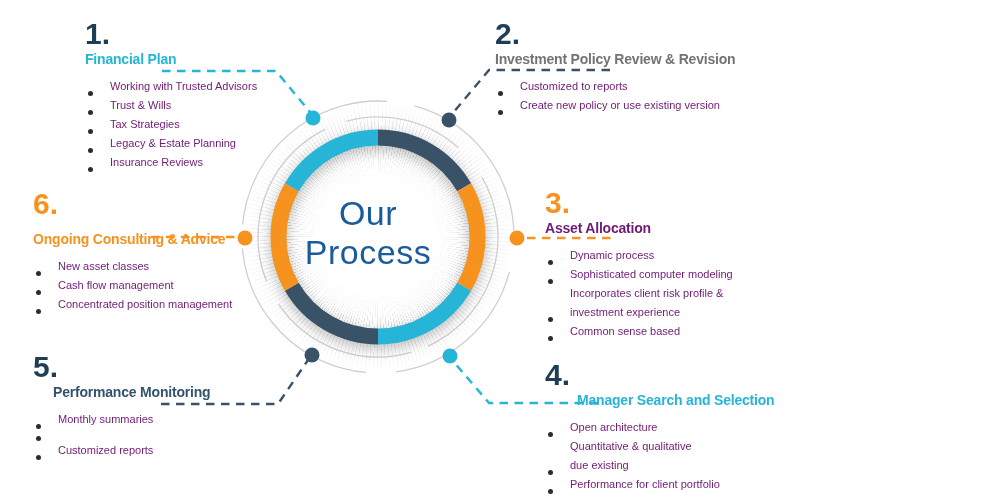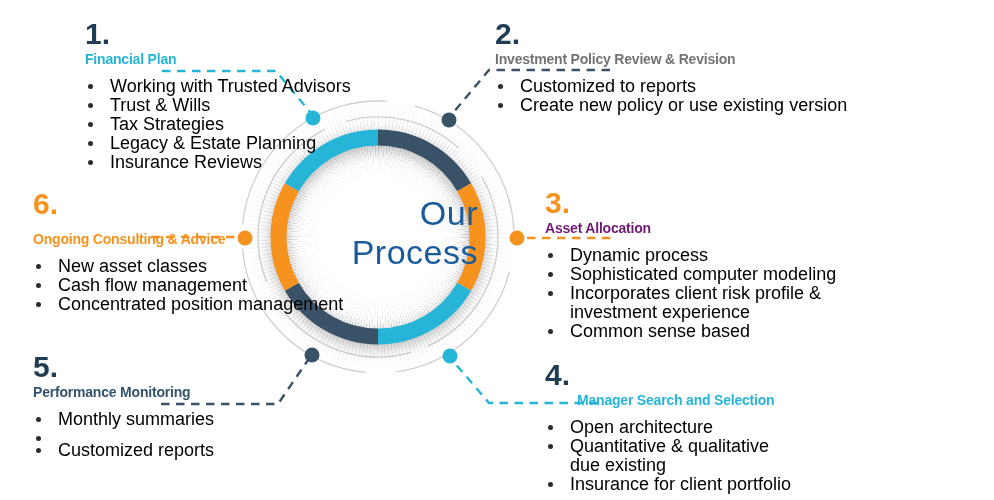--- a/index.html
+++ b/index.html
@@ -10,30 +10,30 @@
   .hatch{
     position:absolute;left:242px;top:101px;width:272px;height:272px;border-radius:50%;
     background:repeating-conic-gradient(rgba(110,110,110,0.33) 0deg 0.45deg, rgba(255,255,255,0) 0.45deg 1.8deg);
     -webkit-mask:radial-gradient(circle closest-side, rgba(0,0,0,0) 0 57px, rgba(0,0,0,0.30) 78px, rgba(0,0,0,0.85) 93px, rgba(0,0,0,0.50) 108px, rgba(0,0,0,0.25) 122px, rgba(0,0,0,0) 135px);
     mask:radial-gradient(circle closest-side, rgba(0,0,0,0) 0 57px, rgba(0,0,0,0.30) 78px, rgba(0,0,0,0.85) 93px, rgba(0,0,0,0.50) 108px, rgba(0,0,0,0.25) 122px, rgba(0,0,0,0) 135px);
   }
   svg.overlay{position:absolute;left:0;top:0;}
   .band{filter:drop-shadow(0px 4px 7px rgba(90,90,90,0.40));}
 
   .center-label{
-    position:absolute;left:278px;top:194px;width:200px;text-align:right;
+    position:absolute;left:268px;top:194px;width:200px;text-align:center;
     font-size:34px;line-height:39px;font-weight:400;letter-spacing:0.5px;color:#1a5b9b;
   }
 
   
   .section{position:absolute;}
   .num{font-size:30px;font-weight:bold;line-height:33px;}
   .sec-title{font-size:14px;font-weight:bold;line-height:15px;letter-spacing:-0.2px;margin-top:2px;}
   .blist{margin-top:10px;padding-left:3px;}
-  .brow{display:flex;align-items:flex-start;line-height:19px;font-size:18px;color:#000000;}
+  .brow{display:flex;align-items:flex-end;line-height:19px;font-size:11px;color:#701a75;}
   .bdot{flex:0 0 5px;width:5px;height:5px;border-radius:50%;background:#2e2b28;margin-top:7px;margin-right:17px;}
   .btxt div{line-height:19px;}
 
   .s1{left:85px;top:17px;}
   .s2{left:495px;top:17px;}
   .s3{left:545px;top:186px;}
   .s4{left:545px;top:358px;}
   .s5{left:33px;top:350px;}
   .s6{left:33px;top:187px;}
 </style>
@@ -158,28 +158,28 @@
         </div>
       <div class="brow">
           <span class="bdot"></span>
           <span class="btxt">
             <div>Quantitative &amp; qualitative</div>
             <div>due existing</div>
           </span>
         </div>
       <div class="brow">
           <span class="bdot"></span>
-          <span class="btxt">Insurance for client portfolio</span>
+          <span class="btxt">Performance for client portfolio</span>
         </div>
     </div>
   </div>
 
   <div class="section s5">
     <div class="num" style="color: rgb(31, 62, 85);">5.</div>
-    <div class="sec-title" style="color: rgb(51, 83, 109);">Performance Monitoring</div>
+    <div class="sec-title" style="color: rgb(51, 83, 109); margin-left: 20px;">Performance Monitoring</div>
     <div class="blist">
       <div class="brow">
           <span class="bdot"></span>
           <span class="btxt">Monthly summaries</span>
         </div>
       <div class="brow">
           <span class="bdot"></span>
         </div>
       <div class="brow">
           <span class="bdot"></span>

